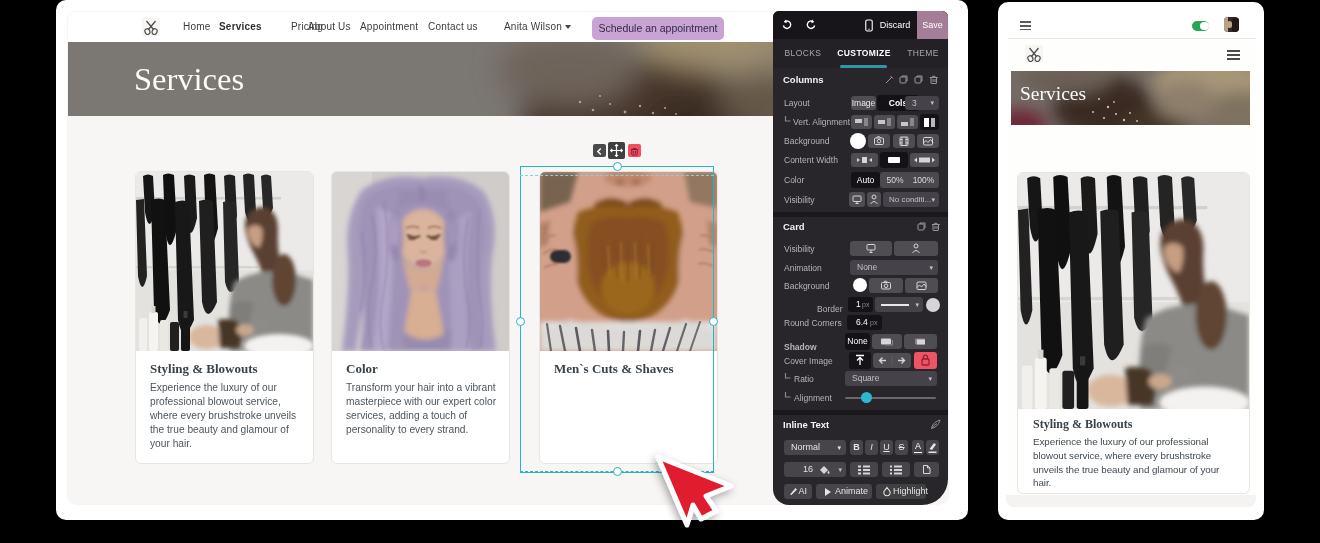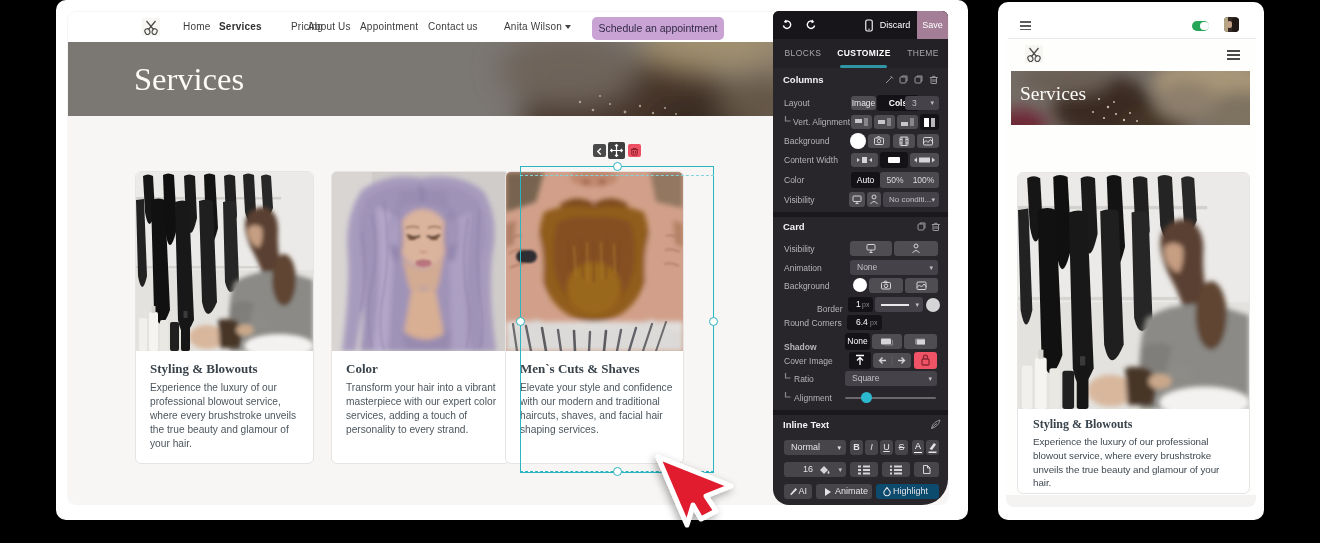--- a/index.html
+++ b/index.html
@@ -183,21 +183,21 @@
           </filter>
         <filter id="c2s" x="-50%" y="-50%" width="200%" height="200%">
             <feGaussianBlur stdDeviation="0.8"></feGaussianBlur>
           </filter>
       </defs>
     </svg>
     <div class="ttl">Color</div>
     <div class="bdy">Transform your hair into a vibrant<br>masterpiece with our expert color<br>services, adding a touch of<br>personality to every strand.</div>
   </div>
 
-  <div class="pcard" style="left:437px;top:159px;">
+  <div class="pcard" style="left:471px;top:159px;">
     <svg width="177" height="179" viewBox="0 0 177 179">
       <rect width="177" height="179" fill="#d2a08a"></rect>
       <g filter="url(#c3b)">
         <path d="M0 0 L38 0 L30 30 L0 40 Z" fill="#77644f"></path>
         <path d="M144 0 L177 0 L177 36 L150 30 Z" fill="#937760"></path>
         <ellipse cx="88" cy="6" rx="24" ry="9" fill="#c08970"></ellipse>
         <ellipse cx="80" cy="10" rx="4" ry="3" fill="#a4684f"></ellipse>
         <ellipse cx="96" cy="10" rx="4" ry="3" fill="#a4684f"></ellipse>
         <ellipse cx="88" cy="38" rx="17" ry="7.5" fill="#c2625a"></ellipse>
         <path d="M88 28 Q92 32 88 35 Q84 32 88 28" fill="#b5806a"></path>
@@ -236,21 +236,20 @@
       <defs>
         <filter id="c3b" x="-30%" y="-30%" width="160%" height="160%">
             <feGaussianBlur stdDeviation="2.5"></feGaussianBlur>
           </filter>
         <filter id="c3s" x="-50%" y="-50%" width="200%" height="200%">
             <feGaussianBlur stdDeviation="1"></feGaussianBlur>
           </filter>
       </defs>
     </svg>
     <div class="ttl">Men`s Cuts &amp; Shaves</div>
-    <div class="bdy">Elevate your style and confidence<br>with our modern and traditional<br>haircuts, shaves, and facial hair<br>shaping services.</div>
   </div>
 
   <div class="abs" style="left:452px;top:154px;width:194px;height:307px;border:1.5px solid #2ab5c3;"></div>
   <div class="abs" style="left:452px;top:163px;width:194px;height:0;border-top:1.5px dashed #7fd4db;"></div>
   <div class="abs" style="left:452px;top:459px;width:194px;height:0;border-top:1.5px dashed #2ab5c3;"></div>
   <div class="abs" style="left:545px;top:150px;width:9px;height:9px;border-radius:50%;background:#fff;border:1.5px solid #2ab5c3;"></div>
   <div class="abs" style="left:448px;top:305px;width:9px;height:9px;border-radius:50%;background:#fff;border:1.5px solid #2ab5c3;"></div>
   <div class="abs" style="left:641px;top:305px;width:9px;height:9px;border-radius:50%;background:#fff;border:1.5px solid #2ab5c3;"></div>
   <div class="abs" style="left:545px;top:455px;width:9px;height:9px;border-radius:50%;background:#fff;border:1.5px solid #2ab5c3;"></div>
 
@@ -538,21 +537,21 @@
           <path d="M13.5 3.5 v2.5 h2.5"></path>
         </g>
       </svg></div>
   <div class="gbtn" style="left:11px;top:473px;width:28px;height:15px;background:#47444a;"><svg width="28" height="15">
         <path d="M6 10.5 L11.5 4 L13 5.5 L7.5 11 Z" fill="#e4e3e5"></path>
       </svg><span style="position:absolute;right:5px;top:0;font-size:9px;color:#e4e3e5;line-height:15px;">AI</span></div>
   <div class="gbtn" style="left:43px;top:473px;width:56px;height:15px;background:#47444a;">
       <span style="position:absolute;left:9px;top:3.5px;width:0;height:0;border-top:4px solid transparent;border-bottom:4px solid transparent;border-left:6px solid #e4e3e5;"></span>
       <span style="position:absolute;left:19px;top:0;font-size:9px;color:#e4e3e5;line-height:15px;">Animate</span>
     </div>
-  <div class="gbtn" style="left:103px;top:473px;width:63px;height:15px;background:#0c4a6e;text-decoration:underline;">
+  <div class="gbtn" style="left:103px;top:473px;width:50px;height:15px;background:#404040;text-decoration:underline;">
       <svg width="14" height="15" style="position:absolute;left:4px;top:0;">
         <path d="M7 3.5 l3 4 a3.2 3.2 0 1 1 -6 0 Z" fill="none" stroke="#e4e3e5" stroke-width="1.1"></path>
       </svg>
       <span style="position:absolute;left:17px;top:0;font-size:9px;color:#e4e3e5;line-height:15px;">Highlight</span>
     </div>
 </div>
 <div class="abs" id="mobcard">
 
   <div class="abs" style="left:22px;top:19px;width:11px;height:10px;">
     <div style="position:absolute;top:0;width:11px;height:1.8px;background:#5a5a5a;"></div>

